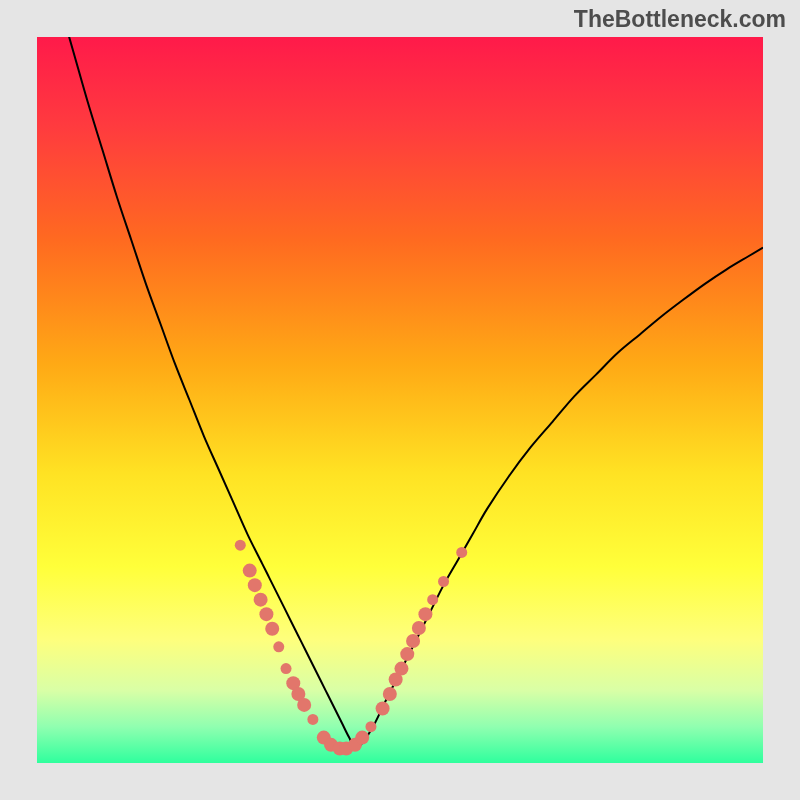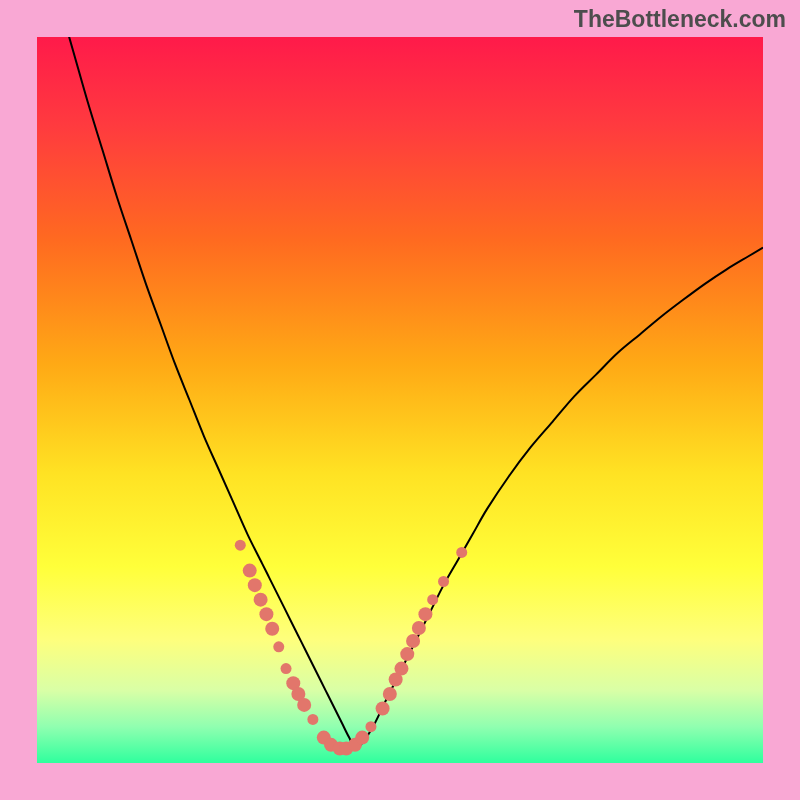--- a/index.html
+++ b/index.html
@@ -8,21 +8,21 @@
     width: 800px;
     height: 800px;
     overflow: hidden;
     background: #000;
     font-family: Arial, Helvetica, sans-serif;
   }
   .frame {
     position: absolute;
     top: 0; left: 0;
     width: 800px; height: 800px;
-    background: #f9a8d4;
+    background: #e5e5e5;
   }
   .plot {
     position: absolute;
     top: 37px;
     left: 37px;
     width: 726px;
     height: 726px;
     overflow: hidden;
   }
   .watermark {

